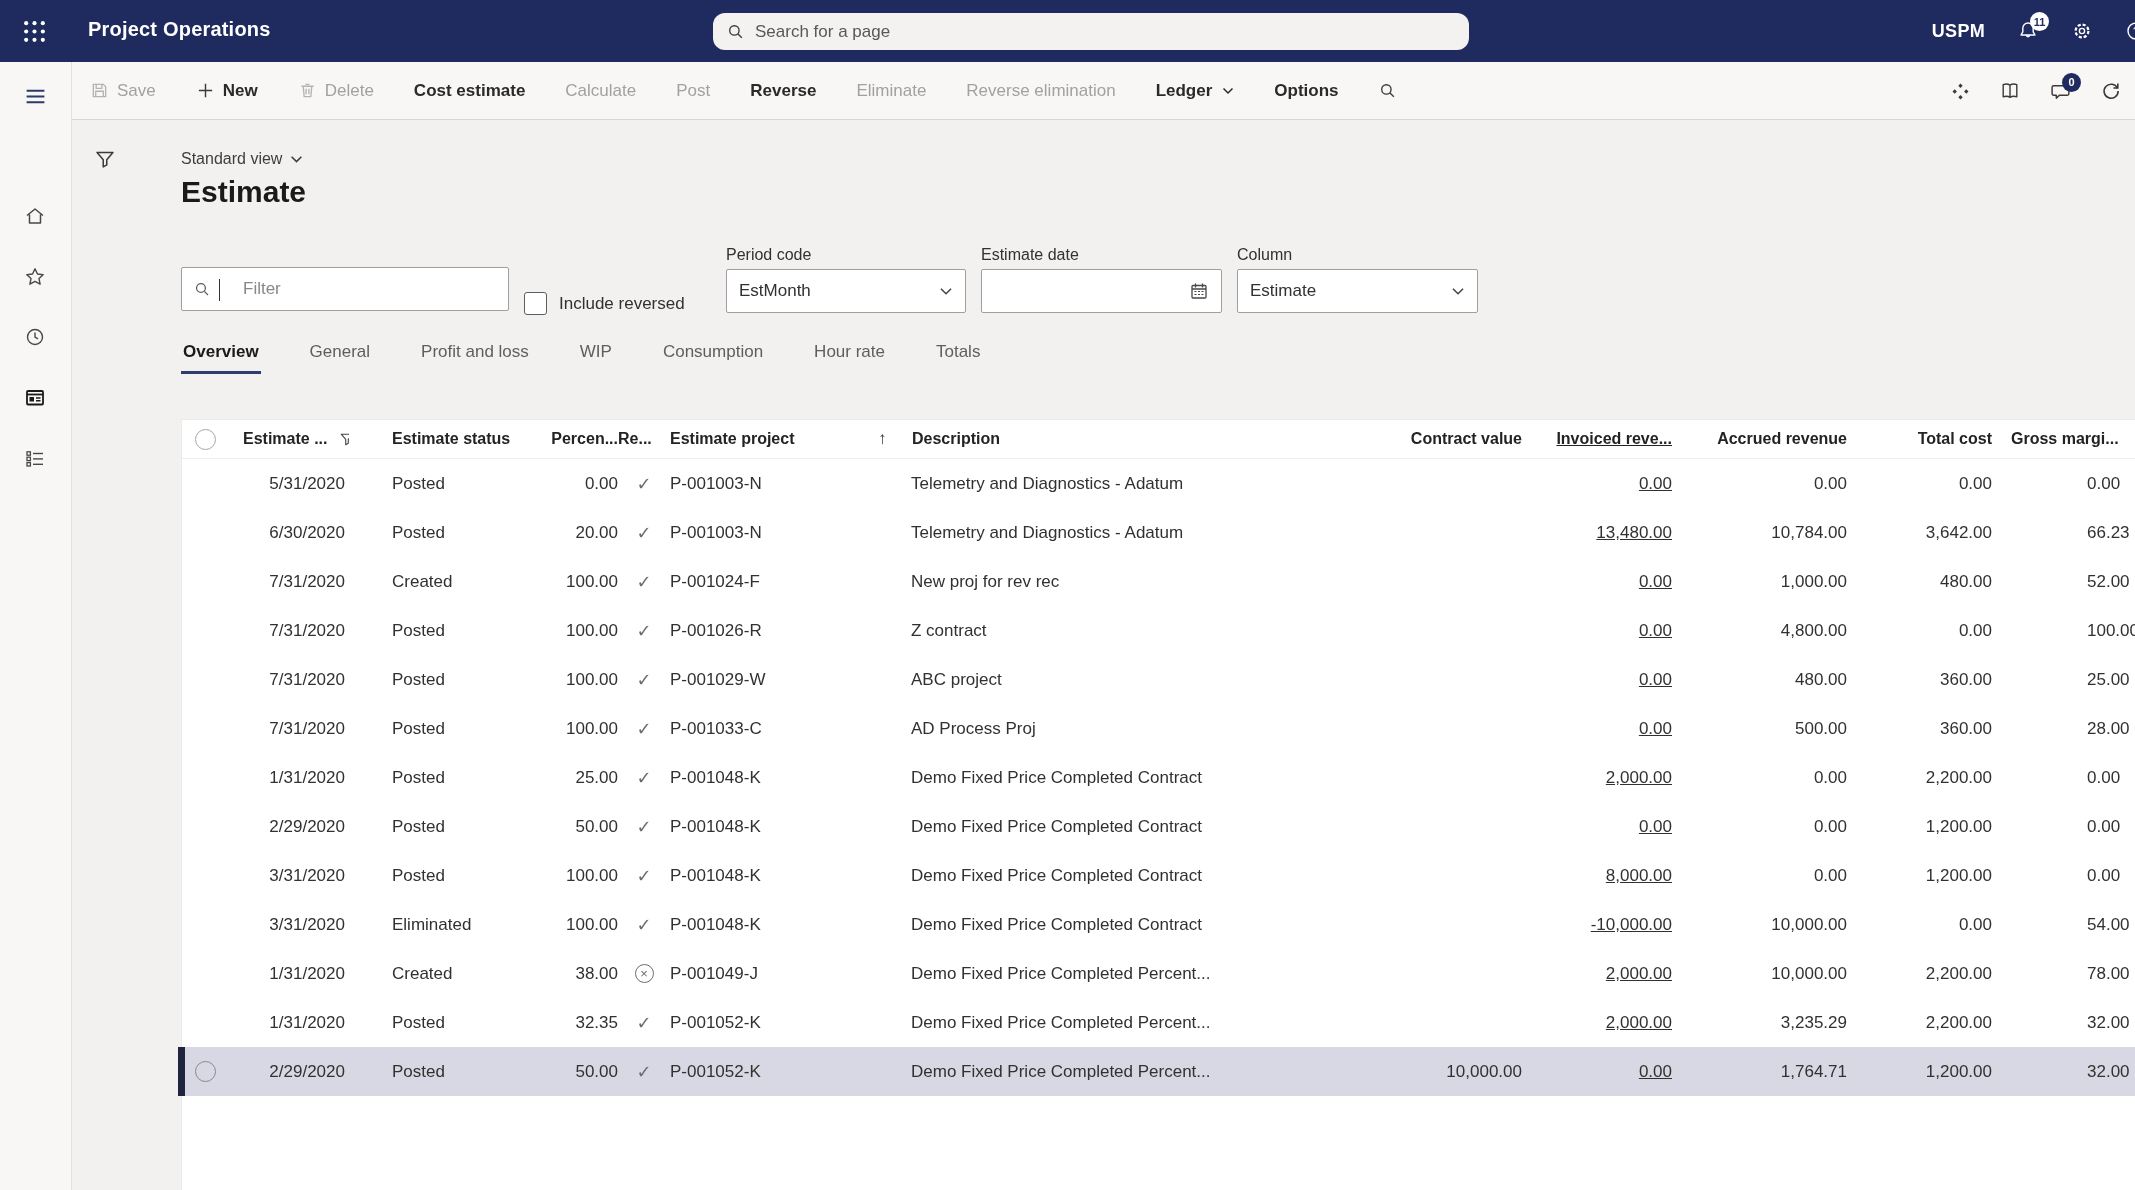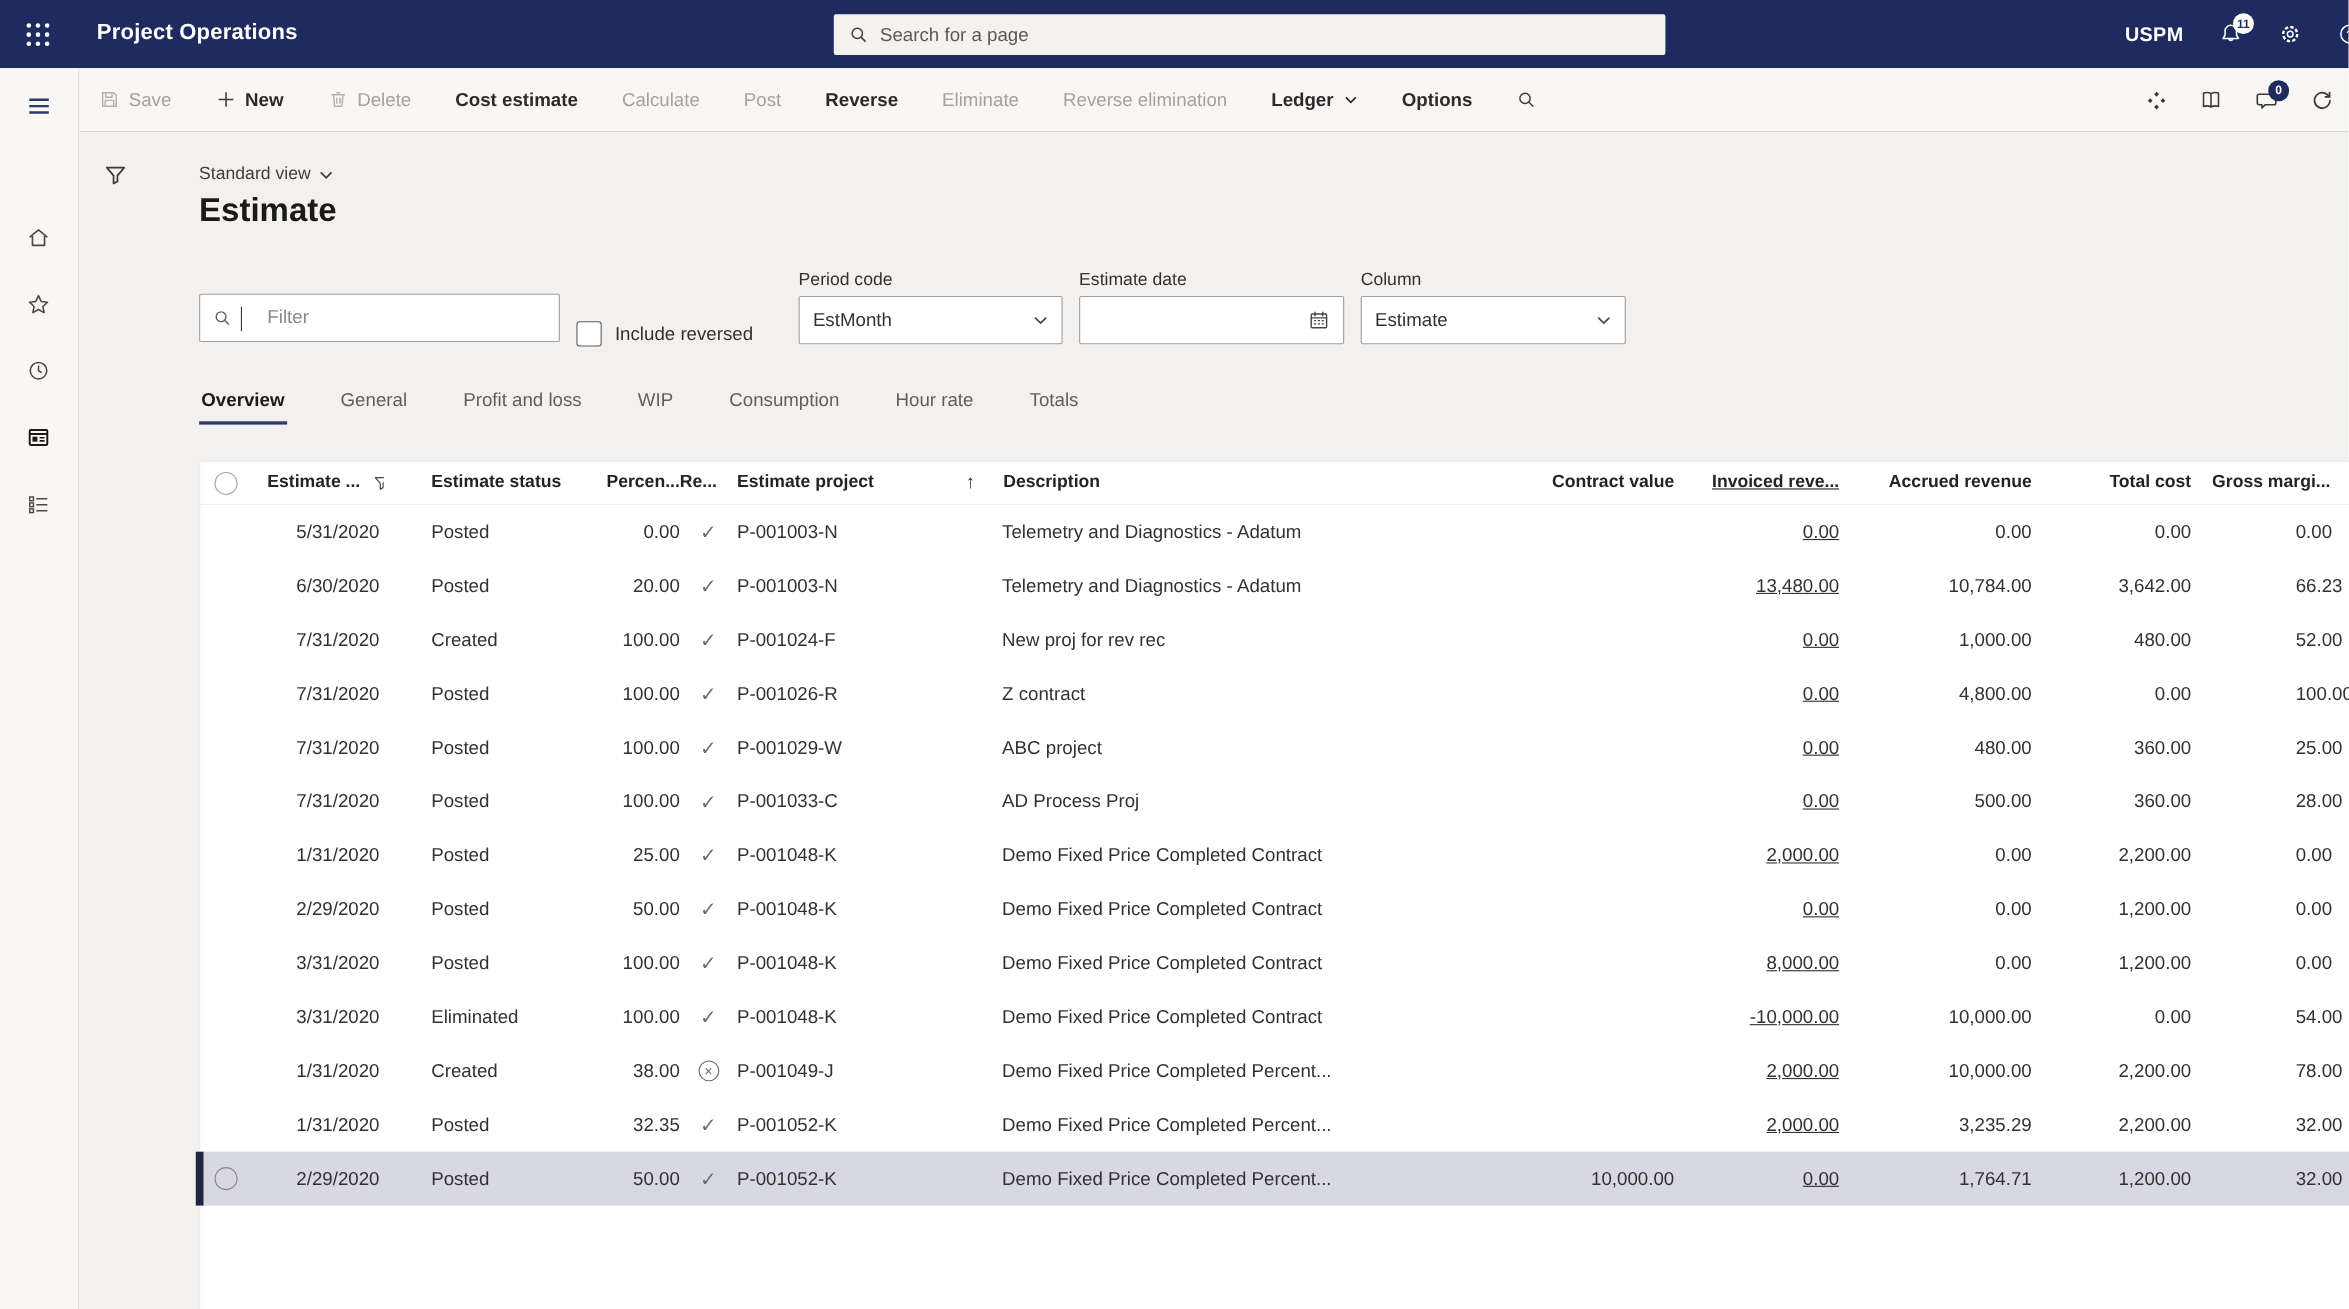--- a/index.html
+++ b/index.html
@@ -4,22 +4,22 @@
 <style>
   * { margin:0; padding:0; box-sizing:border-box; }
   html,body { width:2135px; height:1190px; overflow:hidden; background:#fff;
     font-family:"Liberation Sans", sans-serif; color:#323130; }
 
   
   .topbar { position:absolute; left:0; top:0; width:2135px; height:62px;
     background:#1f2b5e; color:#fff; }
   .waffle-btn { position:absolute; left:22px; top:19px; width:26px; height:26px; color:#fff; cursor:pointer; }
   .topbar-title { position:absolute; left:88px; top:18px; font-size:20px; font-weight:700; letter-spacing:.2px; }
-  .topbar-search { position:absolute; left:758px; top:13px; width:756px; height:37px;
-    background:#f3f2f1; border-radius:2px; display:flex; align-items:center; padding-left:14px; }
+  .topbar-search { position:absolute; left:713px; top:13px; width:756px; height:37px;
+    background:#f3f2f1; border-radius:12px; display:flex; align-items:center; padding-left:14px; }
   .topbar-search .mag { color:#3b3a39; display:flex; margin-right:10px; }
   .topbar-search input { border:none; outline:none; background:transparent; font-size:17px;
     font-family:"Liberation Sans",sans-serif; color:#323130; width:640px; }
   .topbar-search input::placeholder { color:#5a5856; }
   .topbar-right { position:absolute; right:-12px; top:0; height:62px; display:flex; align-items:center; gap:32px; padding-right:0; }
   .env-label { font-size:18px; font-weight:600; letter-spacing:.3px; }
   .tb-ic { position:relative; display:flex; color:#fff; cursor:pointer; }
   .badge-round { position:absolute; top:-8px; right:-10px; min-width:19px; height:19px; border-radius:10px;
     background:#fff; color:#1f2b5e; font-size:11px; font-weight:700; display:flex; align-items:center; justify-content:center; padding:0 3px; }
 
@@ -65,21 +65,21 @@
 
   .field-group { position:absolute; top:126px; }
   .field-label { font-size:16px; color:#323130; margin-bottom:5px; }
   .field { width:240px; height:44px; background:#fff; border:1px solid #a19f9d; border-radius:2px;
     display:flex; align-items:center; padding:0 12px; font-size:17px; color:#323130; cursor:pointer; }
   .field .spacer { flex:1; }
   .field .chev, .field .cal { display:flex; color:#484644; }
   .fg-period { left:654px; } .fg-date { left:909px; } .fg-column { left:1165px; }
   .fg-date .field { width:241px; } .fg-column .field { width:241px; }
 
-  .tabs { position:absolute; left:109px; top:224px; display:flex; gap:47px; }
+  .tabs { position:absolute; left:109px; top:212px; display:flex; gap:47px; }
   .tab { height:42px; display:flex; align-items:center; font-size:17px; color:#605e5c; cursor:pointer;
     border-bottom:3px solid transparent; padding:0 2px; }
   .tab.active { color:#1b1a19; font-weight:700; border-bottom-color:#2f3c6e; }
 
   
   .grid-panel { position:absolute; left:109px; top:299px; width:2010px; height:771px; background:#fff;
     border:1px solid #edebe9; border-bottom:none; }
   .ghead { display:flex; height:39px; align-items:center; border-bottom:1px solid #f0efee; }
   .hcell { font-size:16px; font-weight:600; color:#242322; display:flex; align-items:center; height:100%;
     cursor:pointer; white-space:nowrap; overflow:hidden; }

